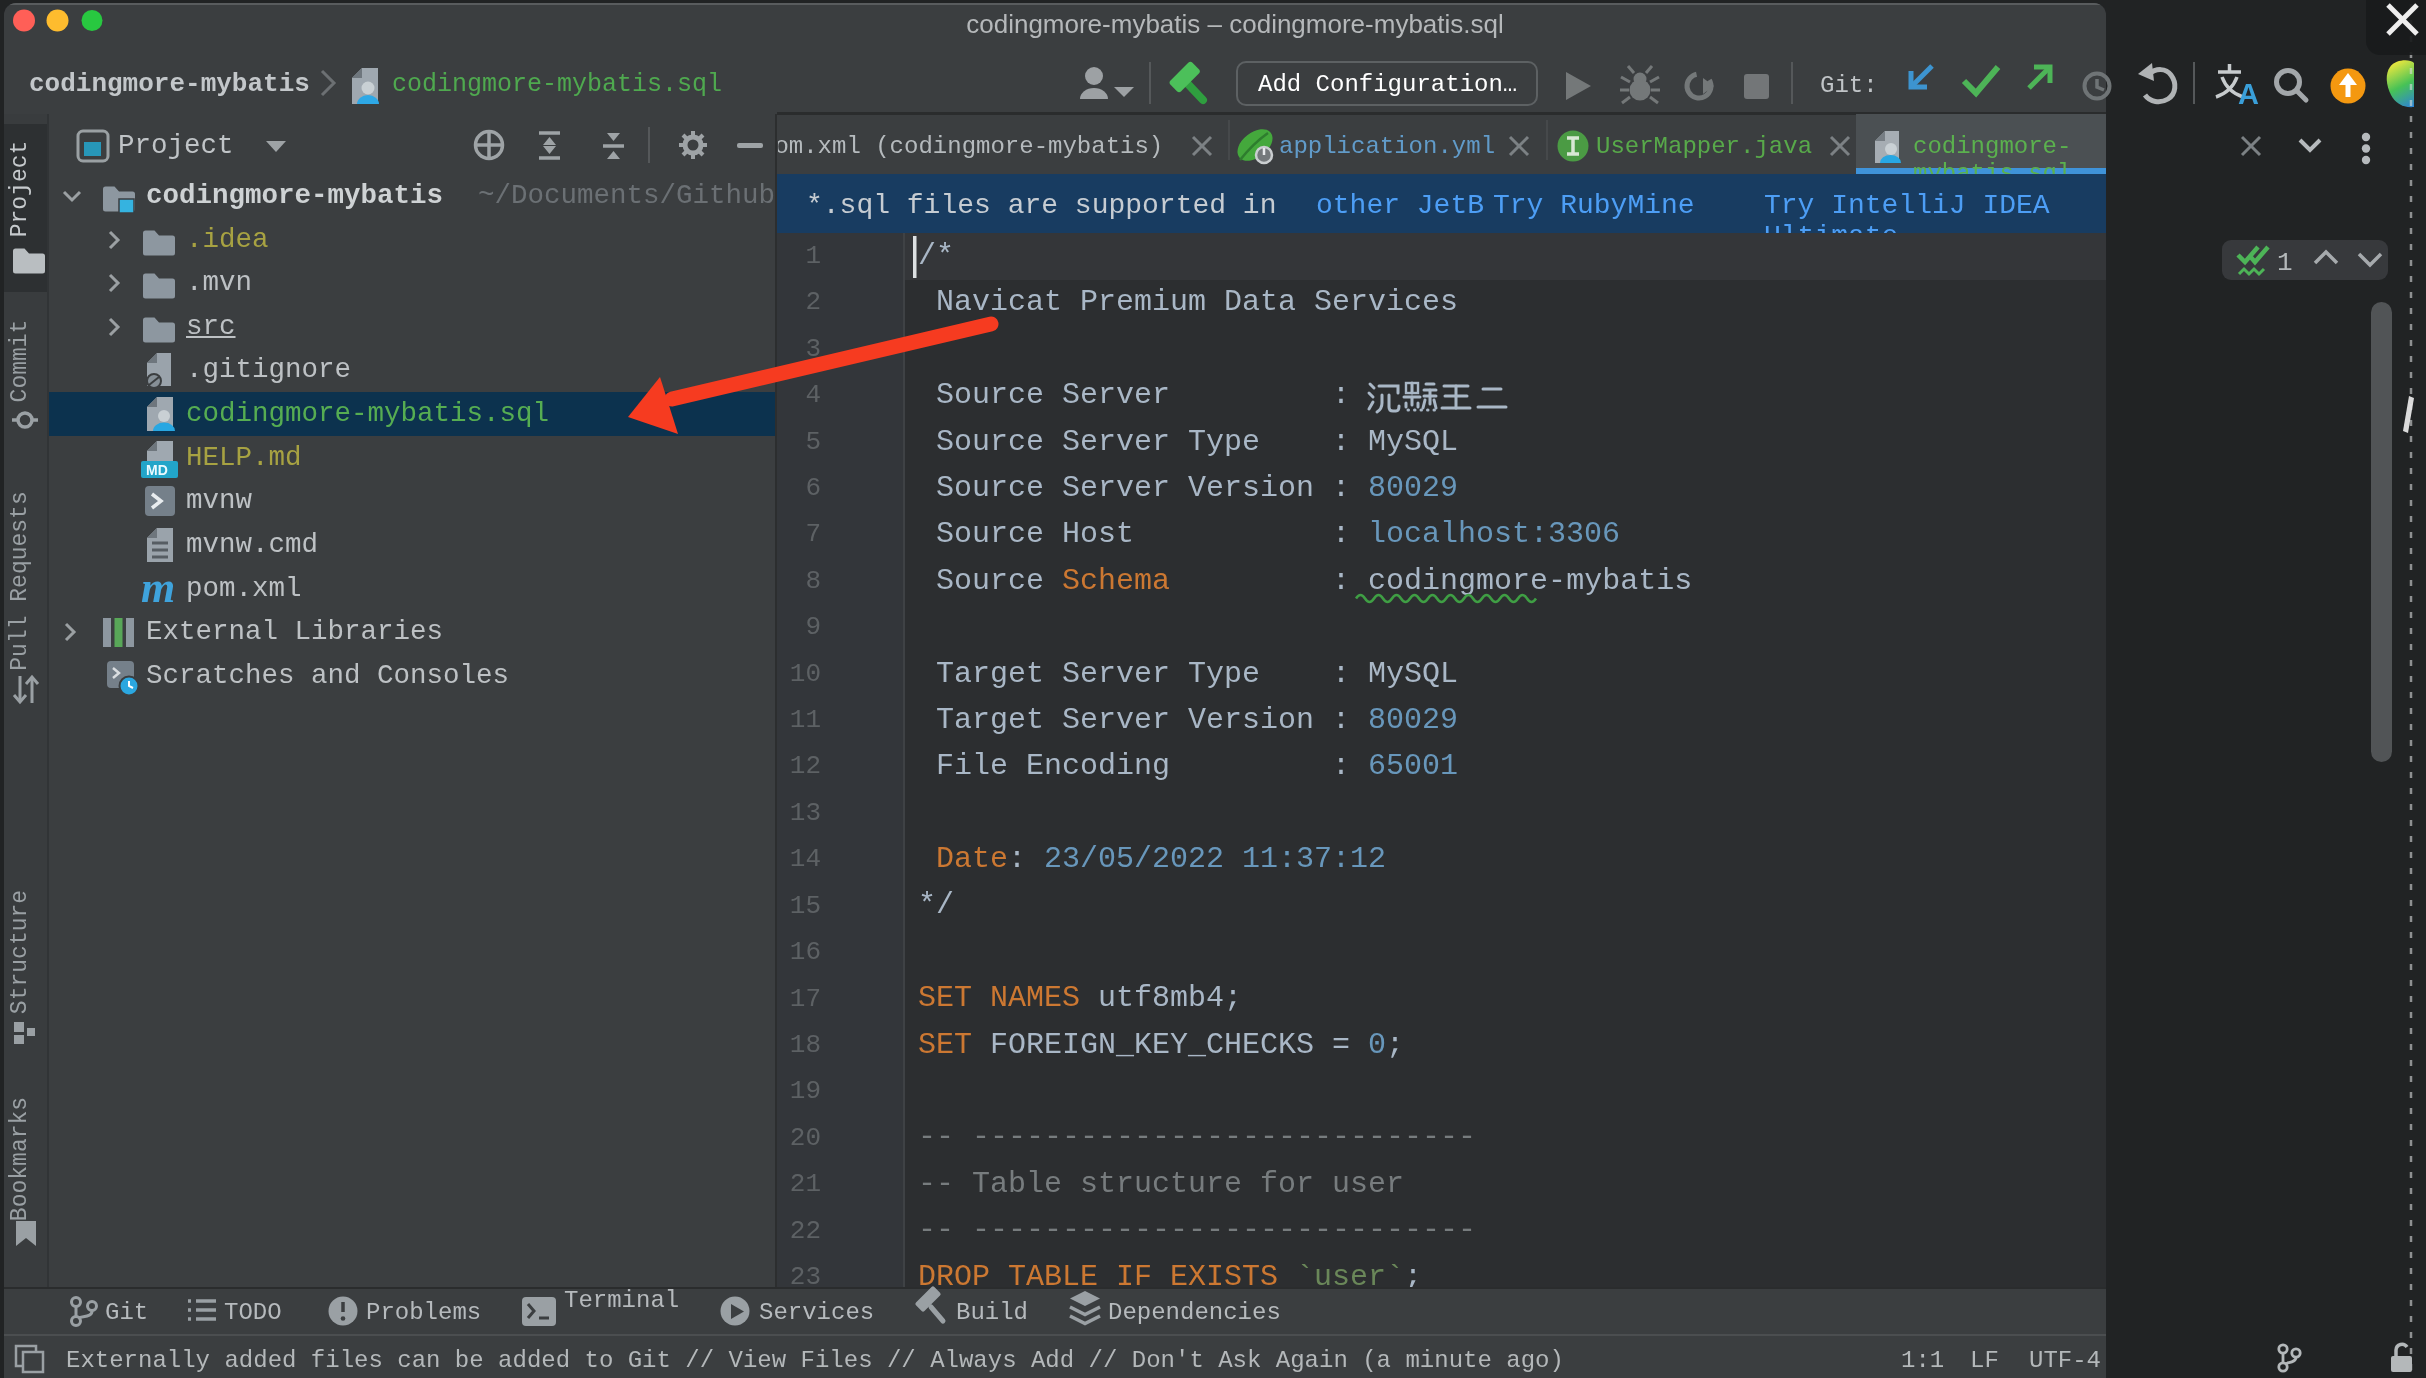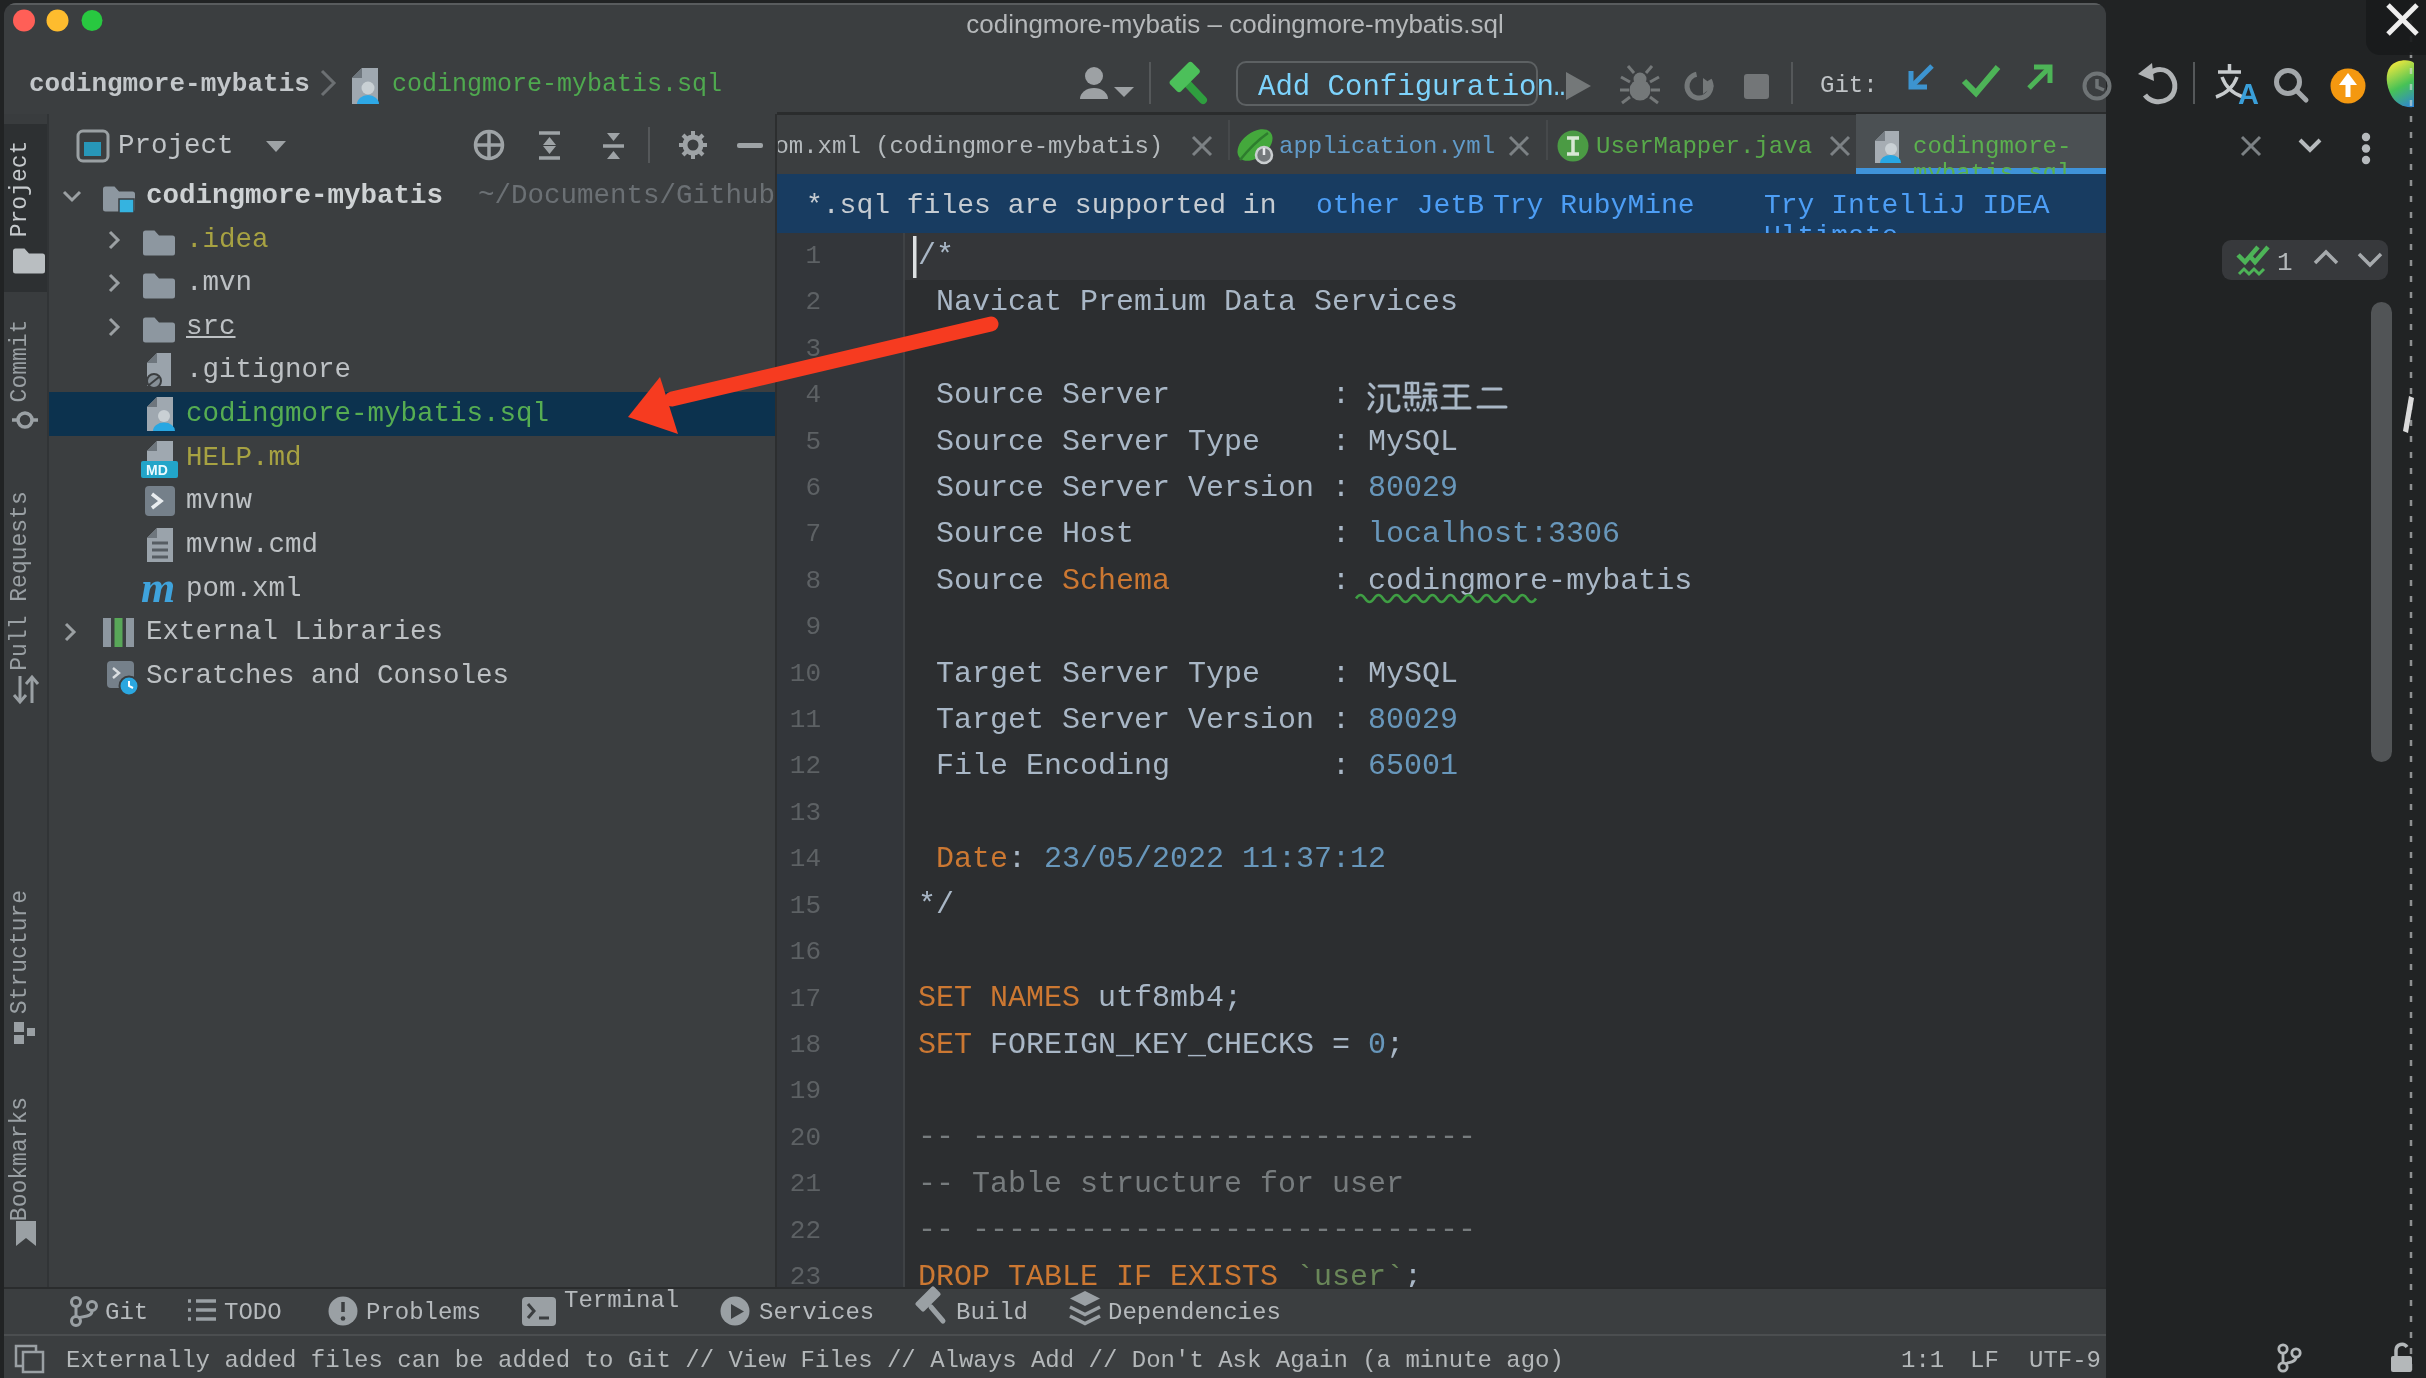--- a/index.html
+++ b/index.html
@@ -22,21 +22,21 @@
  <div id="win">
 
   <div class="abs" style="left:0;top:0;width:2410px;height:2px;background:#595c5e;border-radius:12px 12px 0 0;"></div>
 
   <div class="abs sans" style="left:0;top:6px;width:2462px;text-align:center;font-size:26px;color:#b5b8ba;">codingmore-mybatis – codingmore-mybatis.sql</div>
 
   <div class="abs mono pre" style="left:25px;top:66px;font-size:26px;font-weight:bold;color:#c3c7ca;">codingmore-mybatis</div>
   <div class="abs mono pre" style="left:388px;top:67px;font-size:25px;color:#4fa94f;">codingmore-mybatis.sql</div>
 
   <div class="abs" style="left:1232px;top:58px;width:298px;height:41px;border:2px solid #5d6163;border-radius:10px;"></div>
-  <div class="abs mono pre" style="left:1254px;top:68px;font-size:29px;color:#7dd3fc;">Add Configuration…</div>
+  <div class="abs mono pre" style="left:1254px;top:68px;font-size:24px;color:#ffffff;">Add Configuration…</div>
   <div class="abs mono pre" style="left:1816px;top:69px;font-size:24px;color:#c0c4c7;">Git:</div>
 
   <div class="abs" style="left:0;top:111px;width:44px;height:1173px;background:#393c3e;"></div>
   <div class="abs" style="left:0;top:121px;width:44px;height:168px;background:#2d3032;"></div>
   <div class="abs" style="left:43px;top:111px;width:2px;height:1173px;background:#313436;"></div>
   <div class="abs mono" style="left:-64px;top:173px;width:160px;text-align:center;font-size:23px;color:#c6cacd;transform:rotate(-90deg);transform-origin:center;">Project</div>
   <div class="abs mono" style="left:-64px;top:345px;width:160px;text-align:center;font-size:23px;color:#9aa0a4;transform:rotate(-90deg);transform-origin:center;">Commit</div>
   <div class="abs mono" style="left:-84px;top:565px;width:200px;text-align:center;font-size:23px;color:#9aa0a4;transform:rotate(-90deg);transform-origin:center;">Pull Requests</div>
   <div class="abs mono" style="left:-64px;top:936px;width:160px;text-align:center;font-size:23px;color:#9aa0a4;transform:rotate(-90deg);transform-origin:center;">Structure</div>
   <div class="abs mono" style="left:-64px;top:1143px;width:160px;text-align:center;font-size:23px;color:#9aa0a4;transform:rotate(-90deg);transform-origin:center;">Bookmarks</div>
@@ -147,21 +147,21 @@
     <div class="abs" style="left:755px;top:12px;">Services</div>
     <div class="abs" style="left:952px;top:12px;">Build</div>
     <div class="abs" style="left:1104px;top:12px;">Dependencies</div>
   </div>
   <div class="abs" style="left:0;top:1331px;width:2410px;height:2px;background:#4b4e50;"></div>
 
   <div id="statusbar" class="abs mono" style="left:0;top:1333px;width:2410px;height:42px;font-size:24px;line-height:24px;color:#b4b8ba;white-space:pre;">
     <div class="abs" style="left:62px;top:13px;">Externally added files can be added to Git // View Files // Always Add // Don't Ask Again (a minute ago)</div>
     <div class="abs" style="left:1897px;top:13px;">1:1</div>
     <div class="abs" style="left:1966px;top:13px;">LF</div>
-    <div class="abs" style="left:2025px;top:13px;">UTF-9</div>
+    <div class="abs" style="left:2025px;top:13px;">UTF-4</div>
     <div class="abs" style="left:2126px;top:13px;">4 spaces</div>
     <div class="abs" style="left:2309px;top:13px;">main</div>
   </div>
  </div>
 
  <svg id="ovl" class="abs" style="left:0;top:0;" width="2426" height="1378" viewBox="0 0 2426 1378" fill="none">
  <defs>
   <linearGradient id="jb" x1="2392" y1="62" x2="2416" y2="108" gradientUnits="userSpaceOnUse">
    <stop offset="0" stop-color="#f5e93d"></stop>
           <stop offset="0.5" stop-color="#47c256"></stop>

